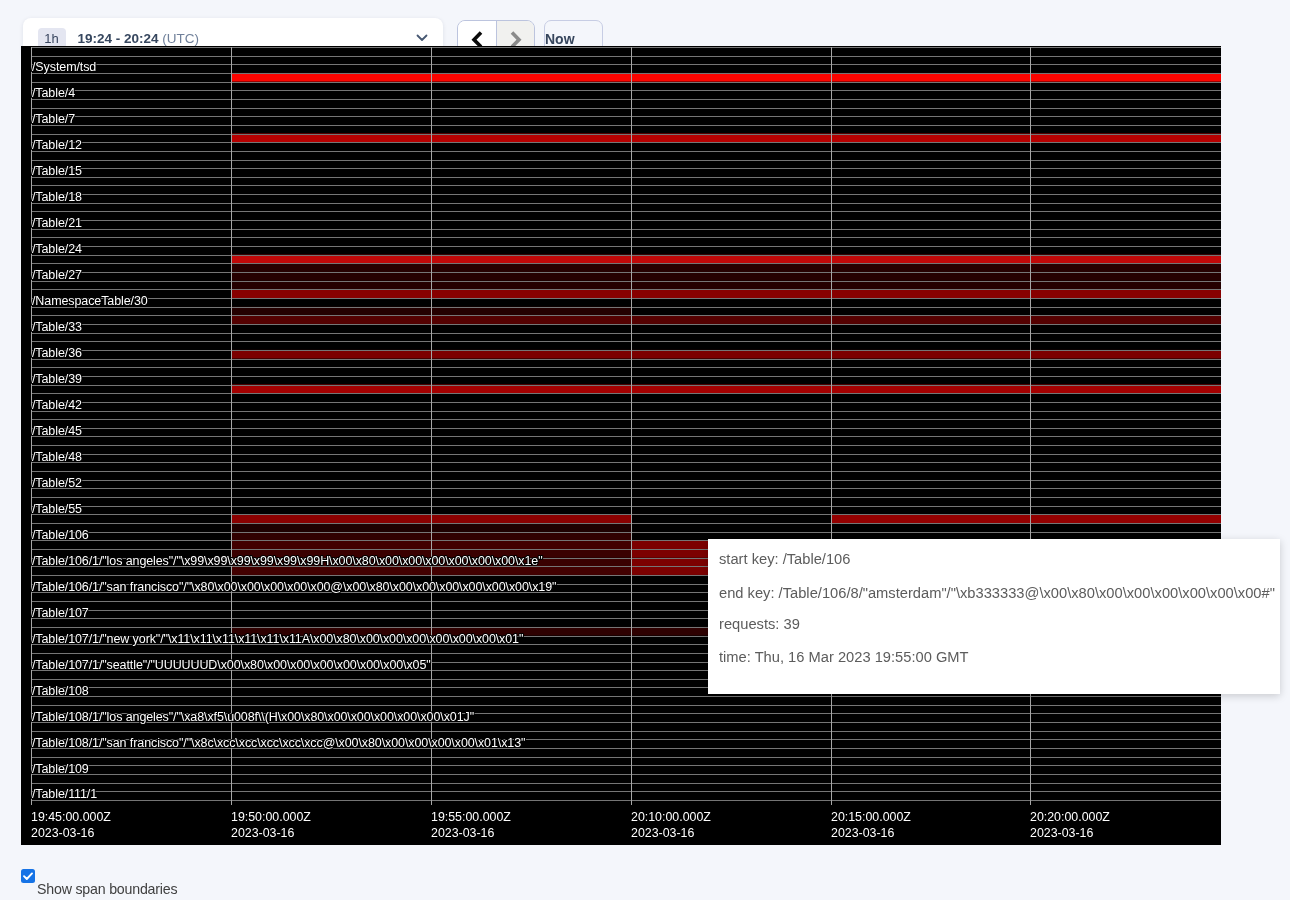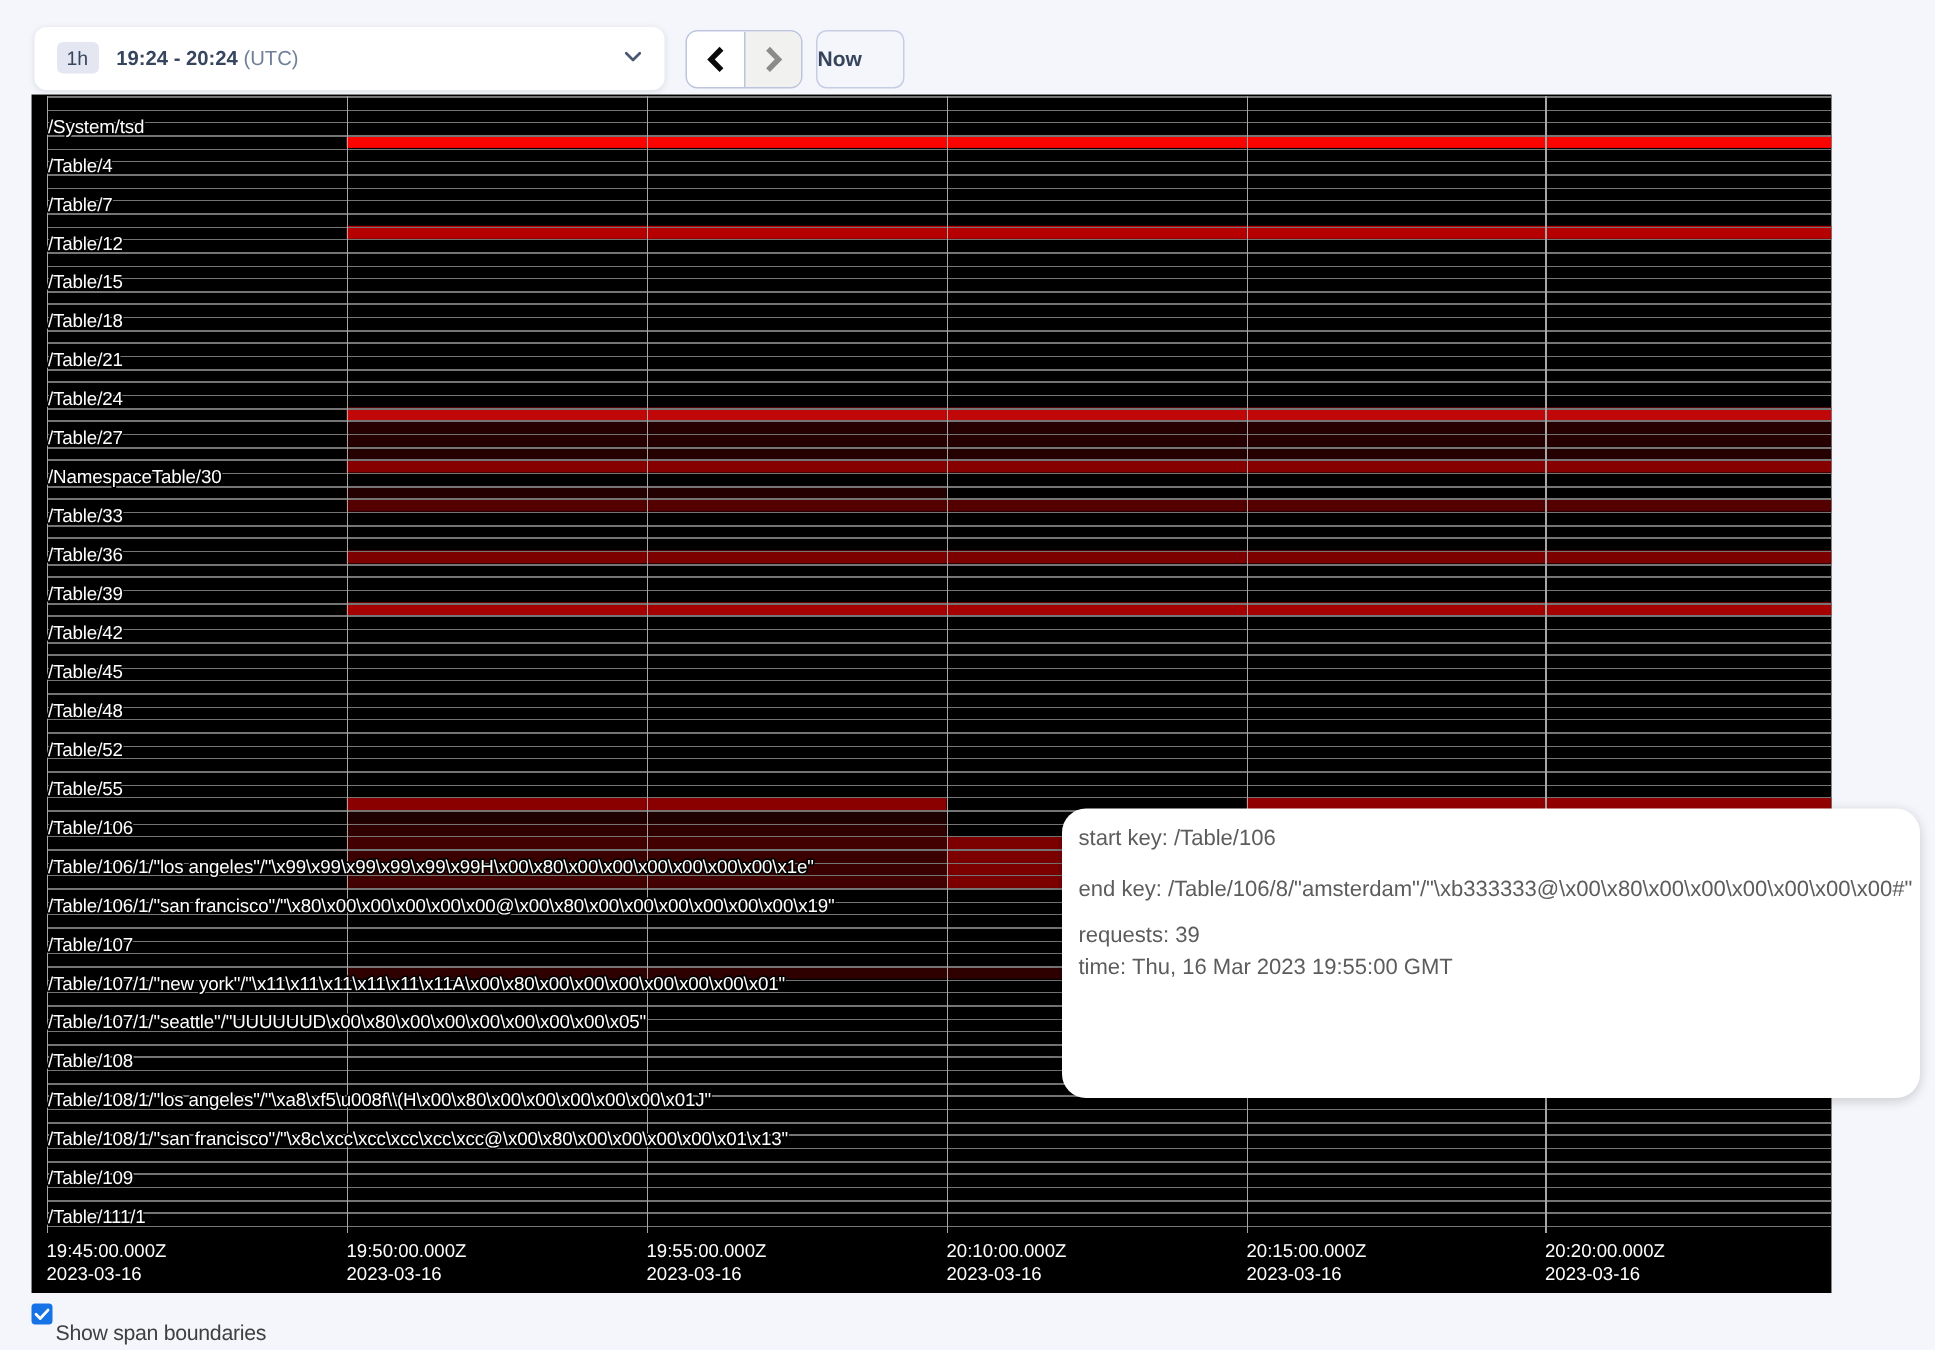--- a/index.html
+++ b/index.html
@@ -5,26 +5,26 @@
 body{width:1290px;height:900px;background:#f4f6fb;font-family:"Liberation Sans",sans-serif;position:relative;overflow:hidden}
 .dd{position:absolute;left:22.5px;top:18px;width:420px;height:41.5px;background:#fff;border-radius:8px;box-shadow:0 1px 4px rgba(20,30,60,.10)}
 .badge{position:absolute;left:15px;top:9.5px;width:28px;height:21.5px;background:#e4e6f1;border-radius:4px;text-align:center;line-height:21.5px;font-size:13px;font-weight:normal;color:#38455e}
 .ddtime{position:absolute;left:55px;top:0;height:34px;line-height:41.5px;font-size:13.5px;font-weight:bold;color:#36465e;white-space:nowrap}
 .ddtime span{font-weight:normal;color:#70809a}
 .chev{position:absolute;right:14px;top:13px}
 .arr{position:absolute;left:457px;top:20px;width:78px;height:39.3px;border:1px solid #bcc4de;border-radius:8px;box-sizing:border-box;overflow:hidden;display:flex}
 .arr .a{width:50%;height:100%;background:#fff;position:relative}
 .arr .b{width:50%;height:100%;background:#f1f1ef;border-left:1px solid #bcc4de;position:relative;box-sizing:border-box}
 .now{position:absolute;left:544px;top:20px;width:59px;height:39.3px;border:1px solid #c7cde4;border-radius:7px;box-sizing:border-box;line-height:37px;font-size:14px;font-weight:bold;color:#36455c}
-.chart{position:absolute;left:21px;top:63px;width:1200px;height:799px;background:#737373}
-.tip{position:absolute;left:708px;top:539px;width:572px;height:193px;background:#fff;border-radius:16px;box-shadow:0 2px 8px rgba(0,0,0,.18);box-sizing:border-box;padding:1px 0 0 11px;font-size:14.7px;color:#5c5c5c;overflow:hidden}
+.chart{position:absolute;left:21px;top:46px;width:1200px;height:799px;background:#bef264}
+.tip{position:absolute;left:708px;top:539px;width:572px;height:155px;background:#fff;border-radius:0;box-shadow:0 2px 8px rgba(0,0,0,.18);box-sizing:border-box;padding:1px 0 0 11px;font-size:14.7px;color:#5c5c5c;overflow:hidden}
 .tip div{margin-top:15.5px;line-height:19px;white-space:nowrap}
 .tip div:first-child{margin-top:9.7px}
 .tip div:nth-child(3){margin-top:11.5px}
-.tip div:nth-child(4){margin-top:2px}
+.tip div:nth-child(4){margin-top:14px}
 .cbrow{position:absolute;left:21px;top:868px;height:16px}
 .cbx{position:absolute;left:0;top:1px;width:14px;height:14px;background:#1673e6;border-radius:2.5px}
 .cbl{position:absolute;left:16px;top:13px;font-size:14.2px;letter-spacing:-0.2px;color:#404040;white-space:nowrap}
 </style></head>
 <body>
 <div class="dd">
   <div class="badge">1h</div>
   <div class="ddtime">19:24 - 20:24 <span>(UTC)</span></div>
   <svg class="chev" width="14" height="14" viewBox="0 0 14 14">
       <path d="M2.5 4.5 L7 9 L11.5 4.5" stroke="#475872" stroke-width="1.8" fill="none" stroke-linecap="round" stroke-linejoin="round"></path>

